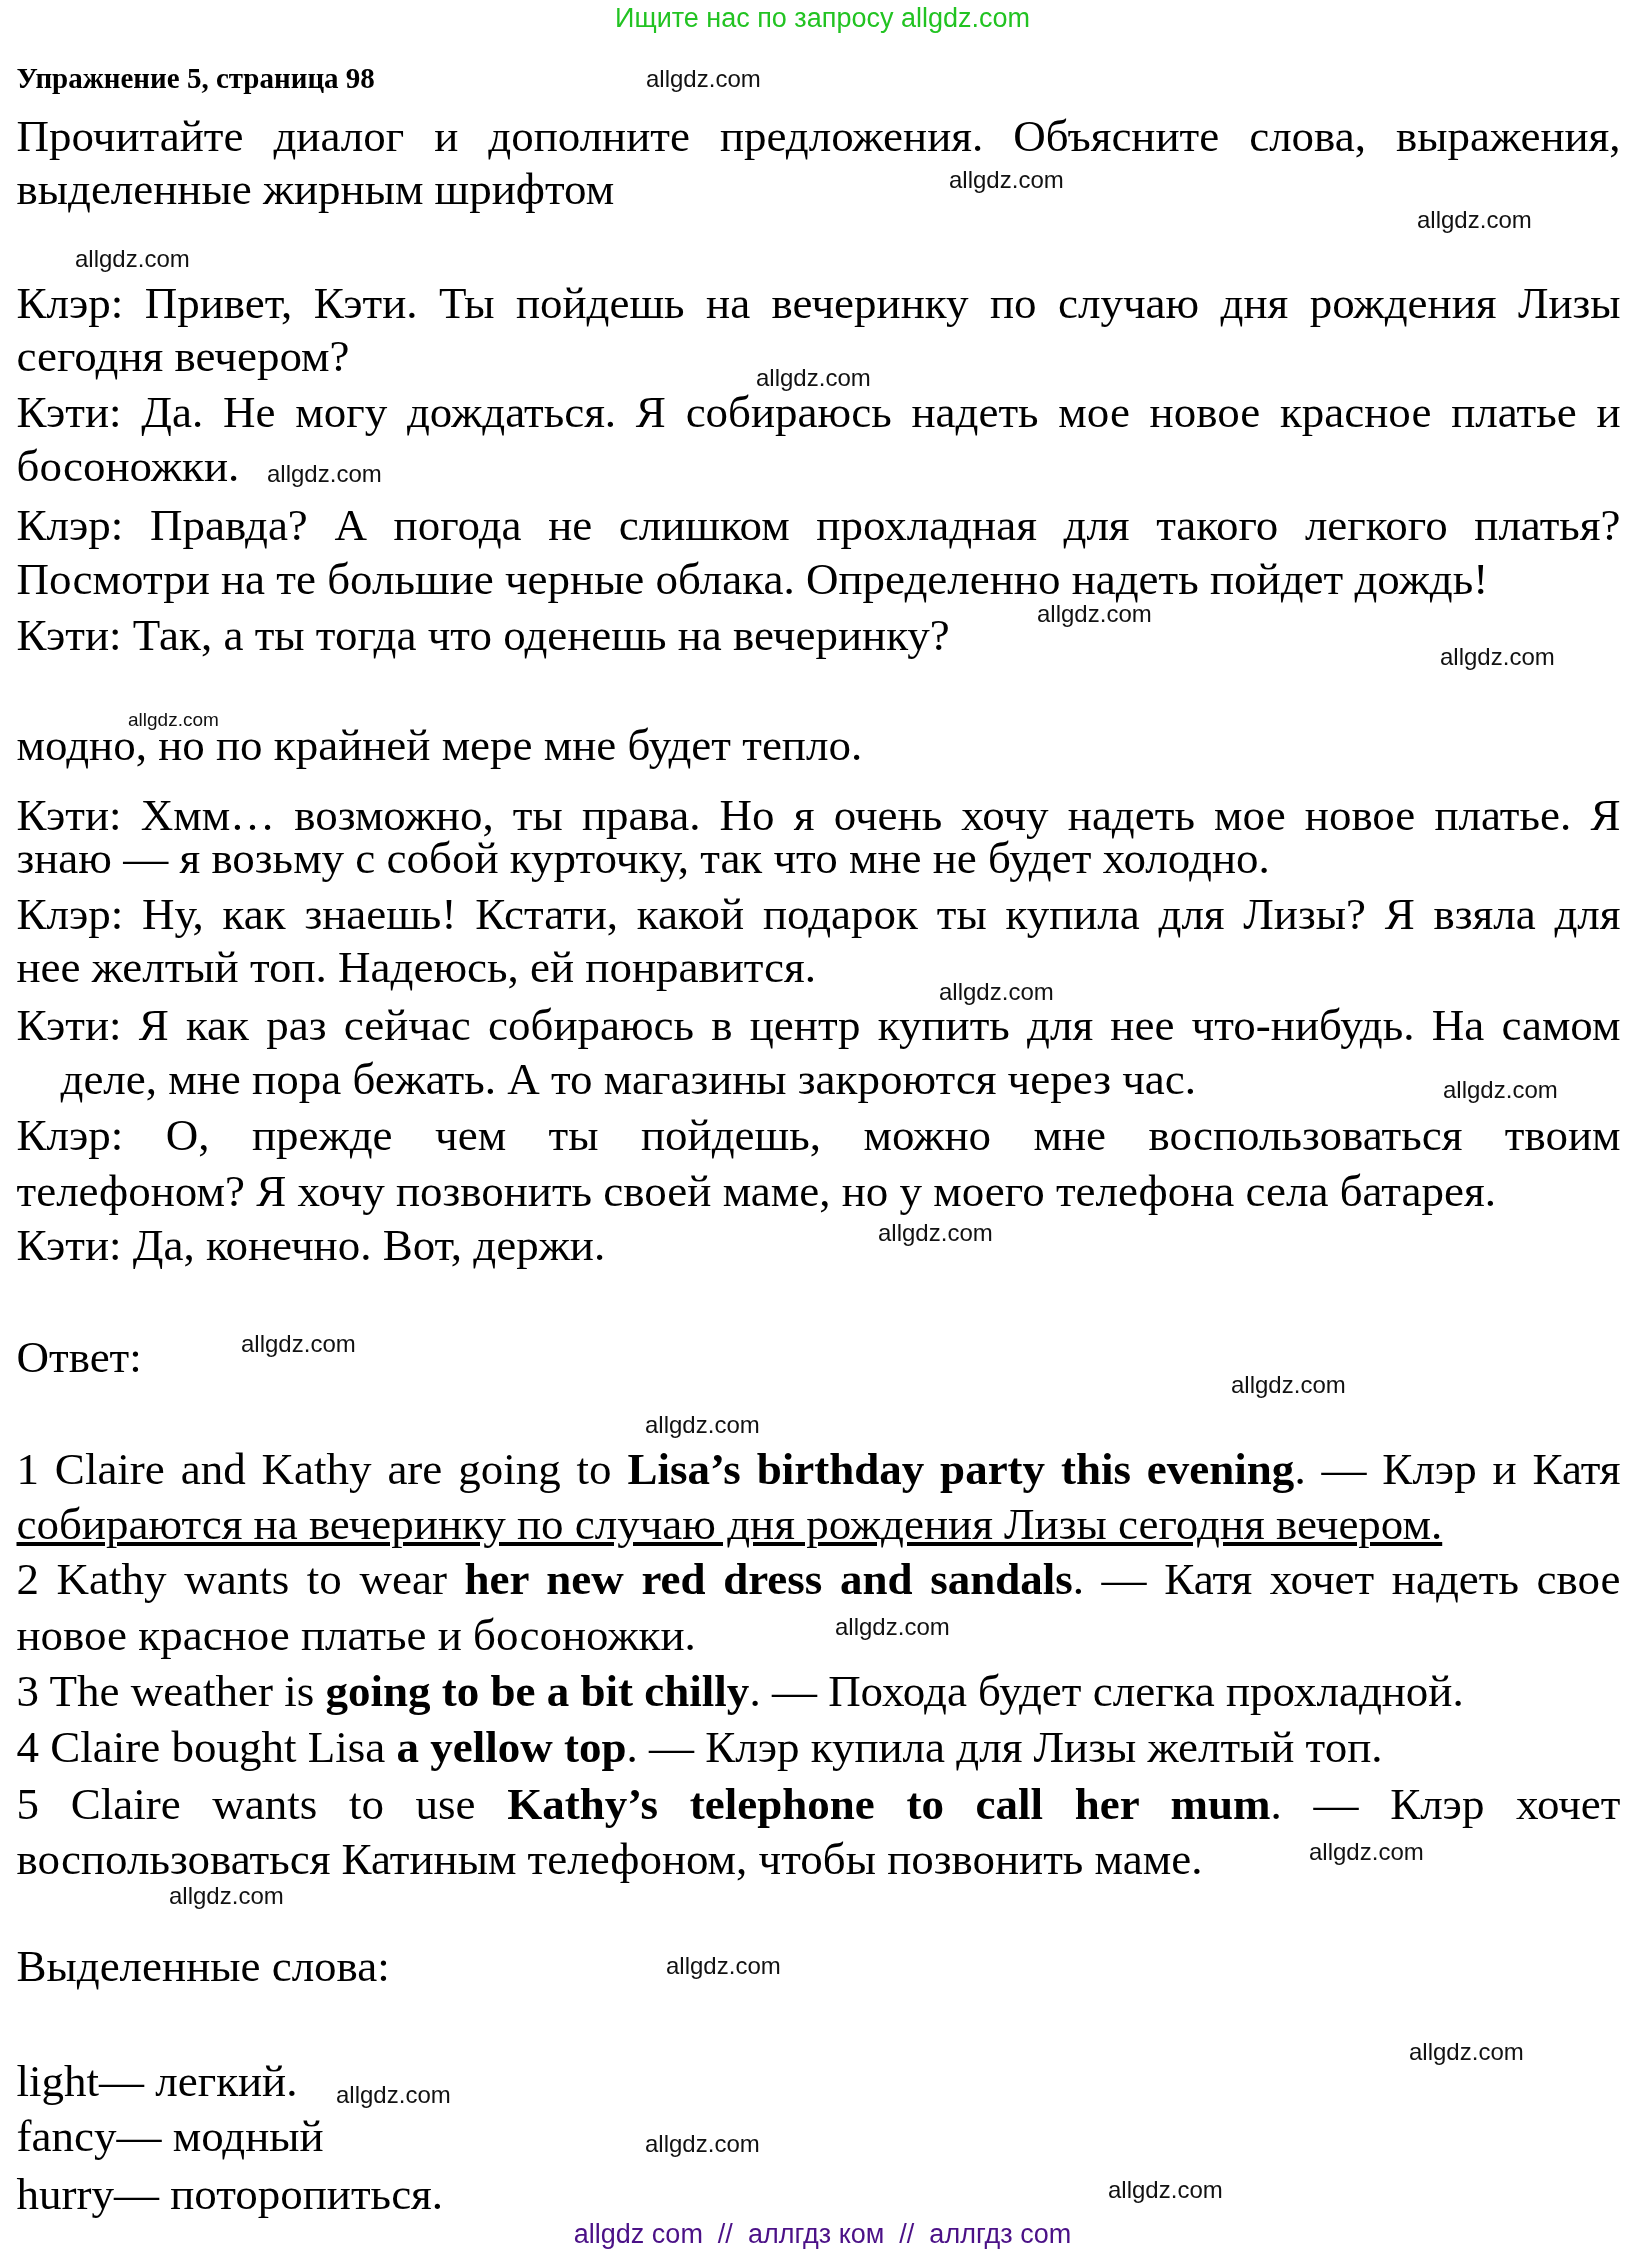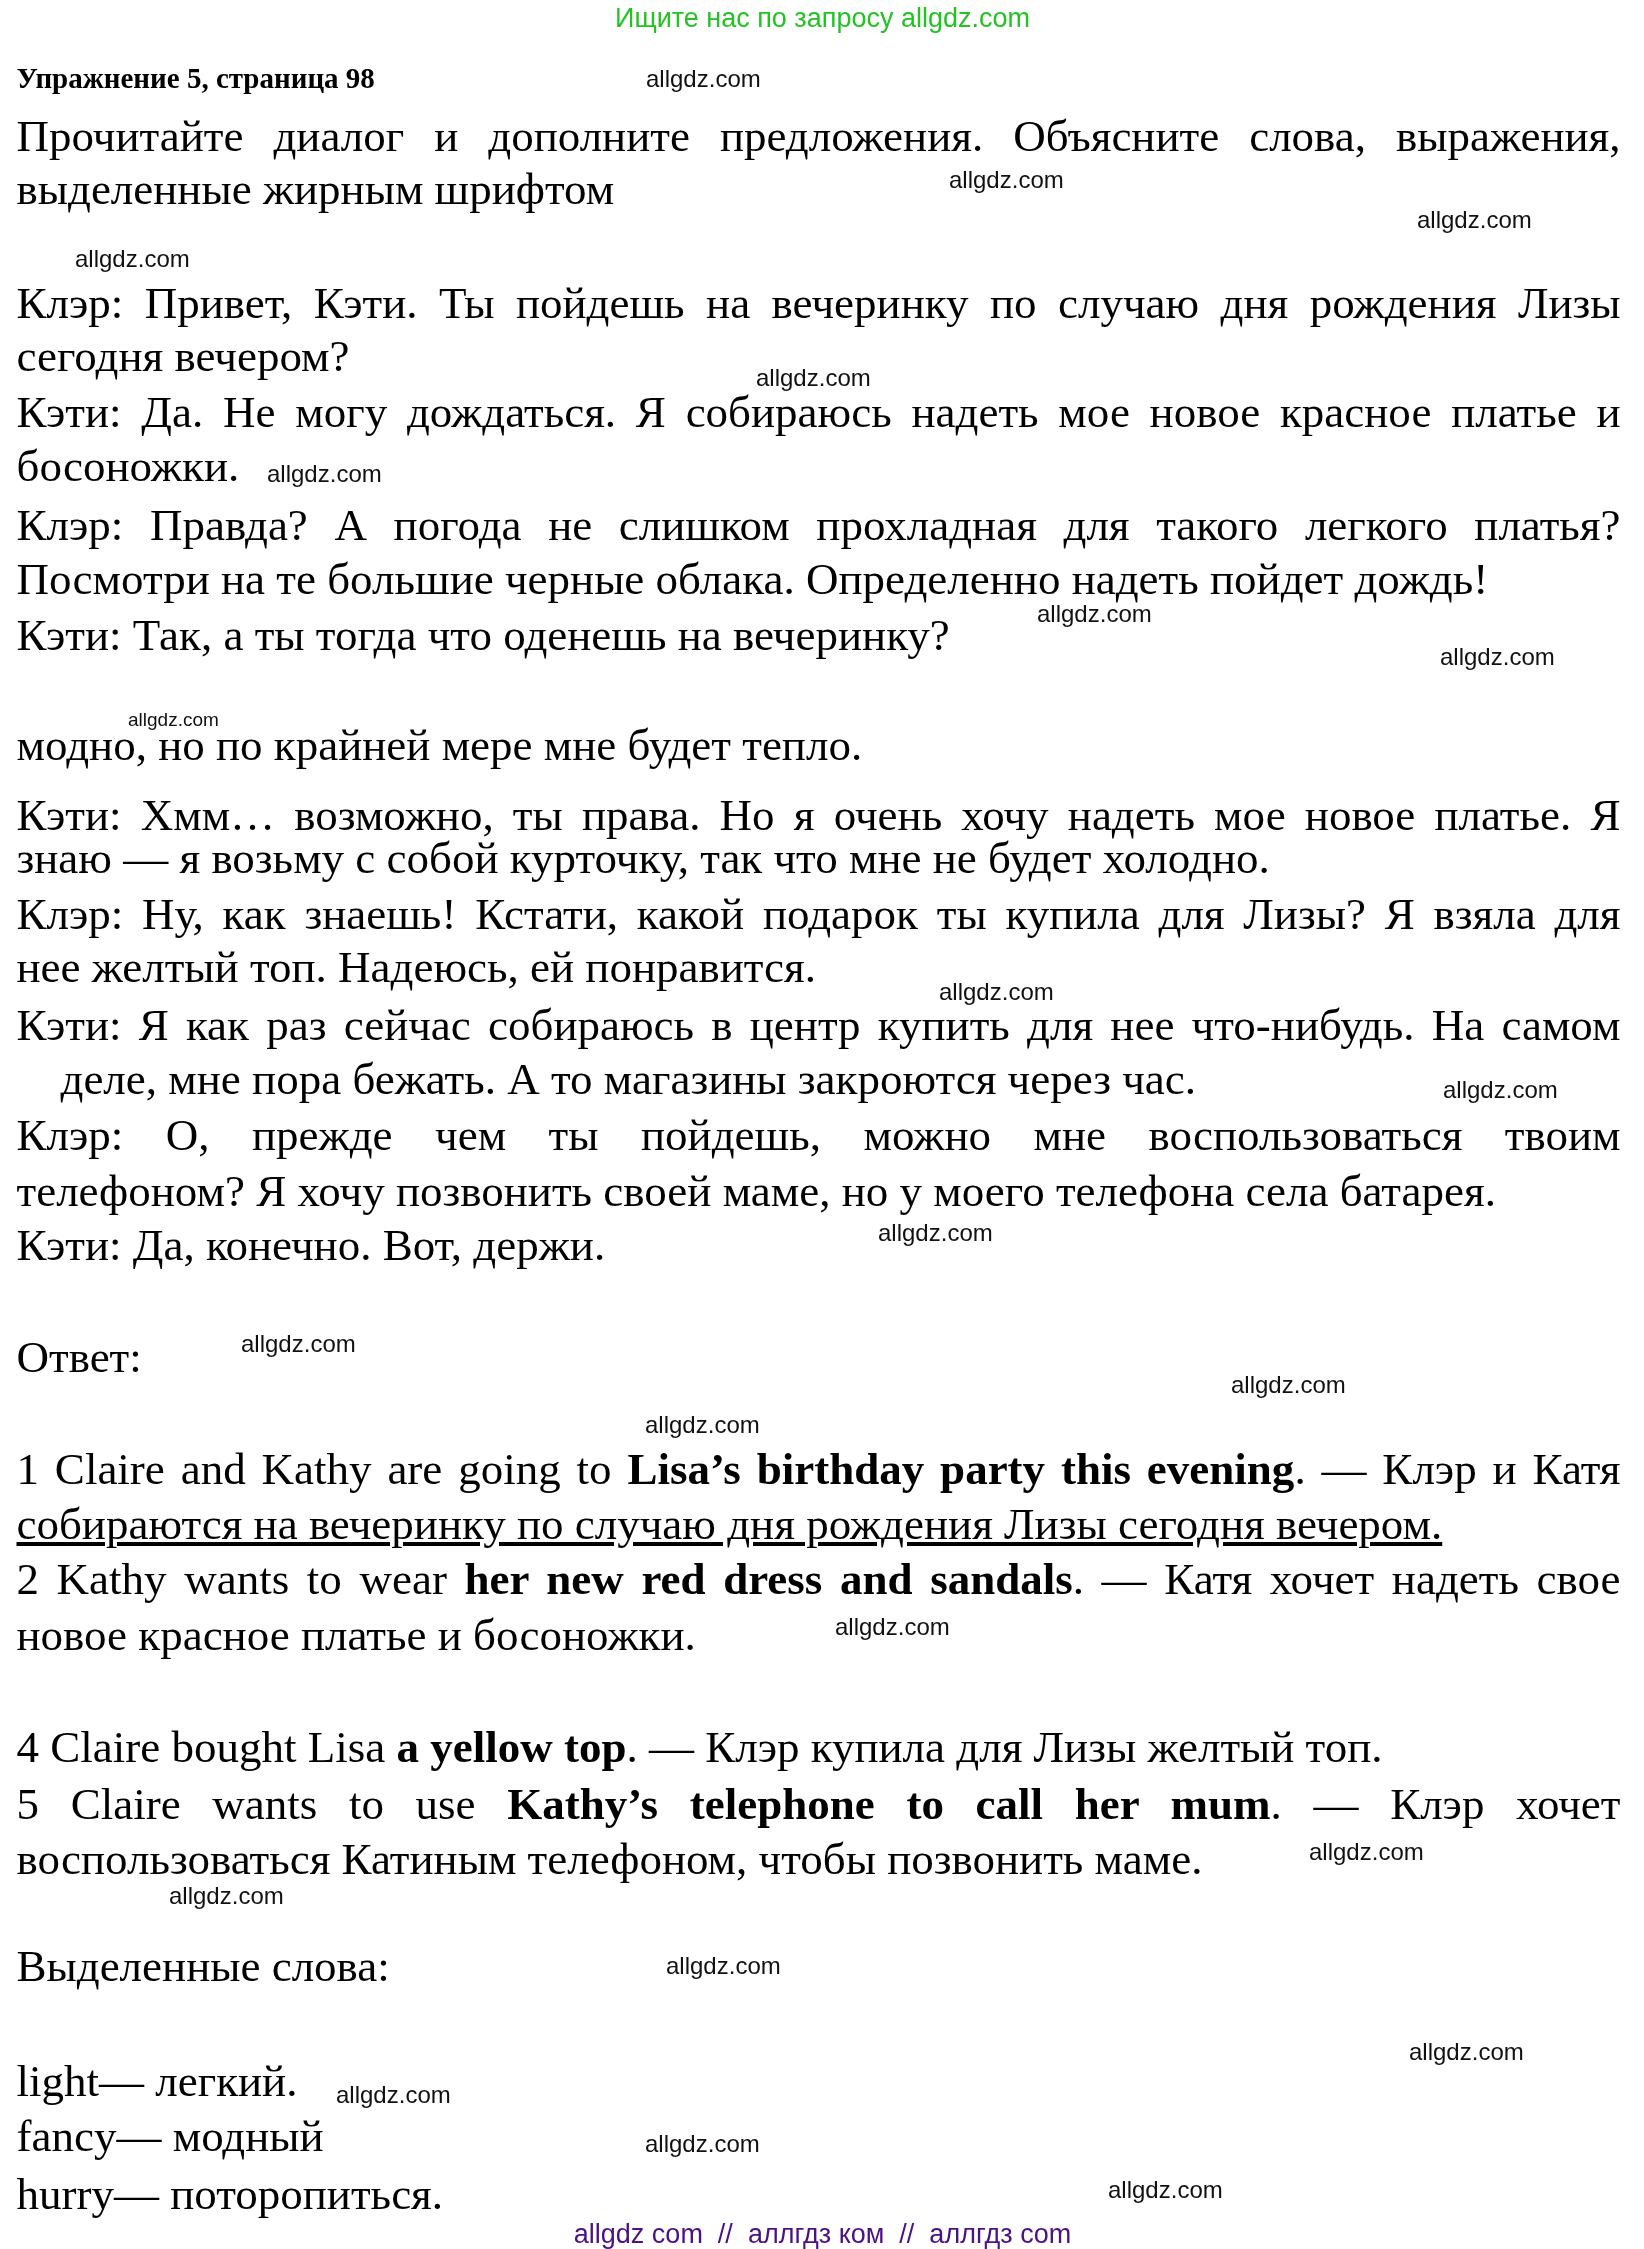--- a/index.html
+++ b/index.html
@@ -60,20 +60,21 @@
   <div class="line" style="top:1218px;">Кэти: Да, конечно. Вот, держи.</div>
 
   <div class="line" style="top:1330px;">Ответ:</div>
 
   <div class="line j" style="top:1442px;"><span>1 Claire and Kathy are going to </span><b>Lisa’s birthday party this evening</b><span>. — Клэр и Катя</span></div>
   <div class="line" style="top:1497px;text-decoration:underline;">собираются на вечеринку по случаю дня рождения Лизы сегодня вечером.</div>
 
   <div class="line j" style="top:1552px;"><span>2 Kathy wants to wear </span><b>her new red dress and sandals</b><span>. — Катя хочет надеть свое</span></div>
   <div class="line" style="top:1608px;">новое красное платье и босоножки.</div>
 
+  <div class="line" style="top:1664px;"><span>3 The weather is </span><b>going to be a bit chilly</b><span>. — Похода будет слегка прохладной.</span></div>
 
   <div class="line" style="top:1720px;"><span>4 Claire bought Lisa </span><b>a yellow top</b><span>. — Клэр купила для Лизы желтый топ.</span></div>
 
   <div class="line j" style="top:1777px;"><span>5 Claire wants to use </span><b>Kathy’s telephone to call her mum</b><span>. — Клэр хочет</span></div>
   <div class="line" style="top:1832px;">воспользоваться Катиным телефоном, чтобы позвонить маме.</div>
 
   <div class="line" style="top:1939px;">Выделенные слова:</div>
   <div class="line" style="top:2054px;">light— легкий.</div>
   <div class="line" style="top:2109px;">fancy— модный</div>
   <div class="line" style="top:2167px;">hurry— поторопиться.</div>

